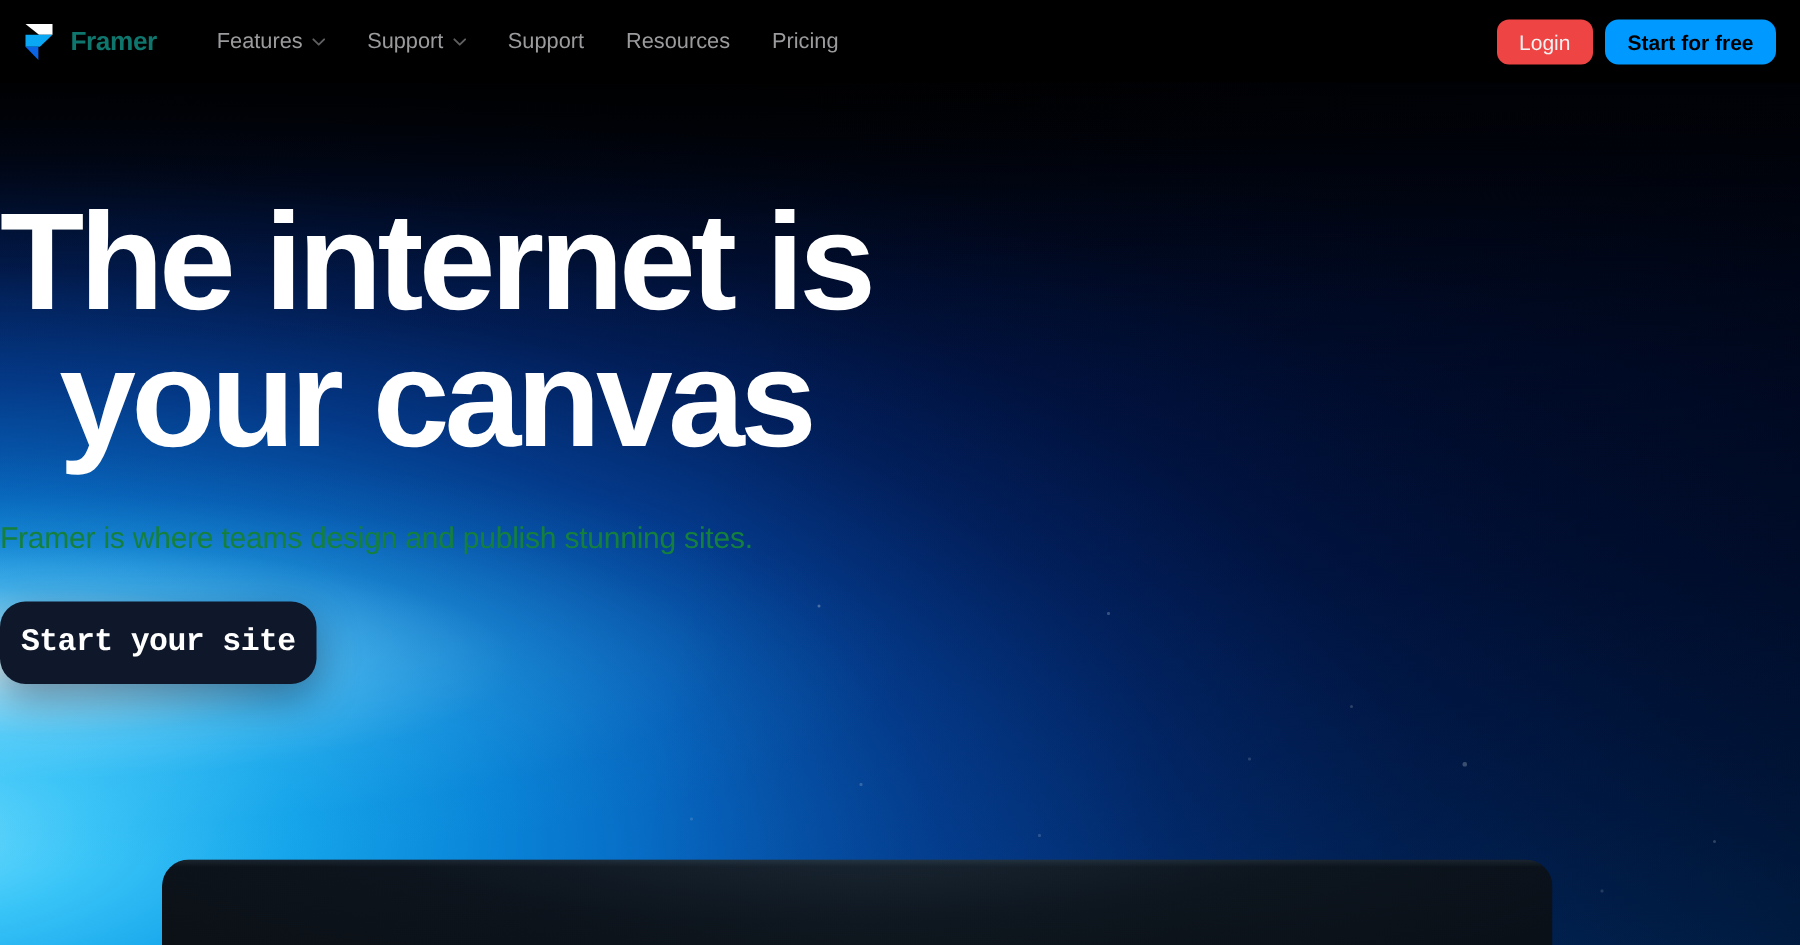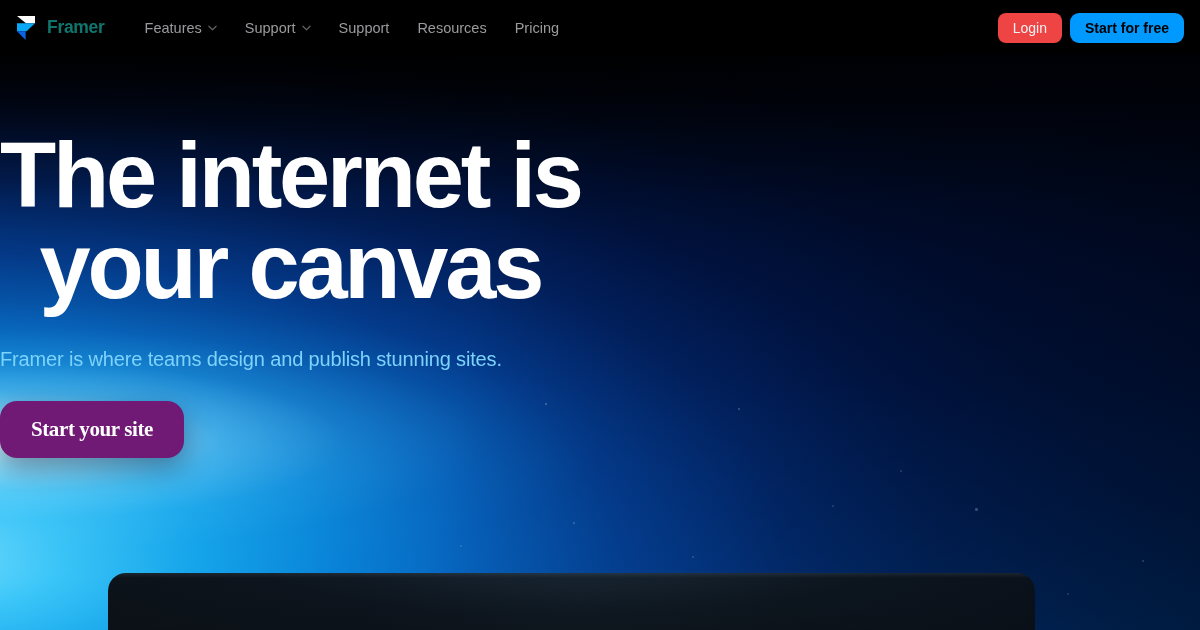--- a/index.html
+++ b/index.html
@@ -123,39 +123,39 @@
     font-weight:700;
     line-height:0.99;
     letter-spacing:-3.2px;
     text-align:center;
     max-width:960px;
   }
   .headline .l2 { display:block; }
 
   .subtitle {
     margin-top:36px;
-    color:#7dd3fc;
+    color:#15803d;
     font-size:20px;
     font-weight:400;
     letter-spacing:-0.15px;
     text-align:center;
   }
 
   .cta {
     margin-top:30px;
-    background:#701a75;
+    background:#0f172a;
     color:#ffffff;
     font-size:21px;
     font-weight:700;
     letter-spacing:-0.4px;
-    padding:16px 31px;
+    padding:16px 14px;
     border-radius:17px;
     border:none;
     cursor:pointer;
-    font-family:Liberation Serif, serif;
+    font-family:Liberation Mono, monospace;
     box-shadow:0 10px 28px rgba(0,10,35,0.42);
   }
 
   
   .product-panel {
     position:absolute;
     left:108px; top:573px; width:927px; height:120px;
     border-radius:18px 18px 0 0;
     background:
       linear-gradient(180deg, rgba(40,52,62,0.55) 0px, rgba(12,16,22,0.25) 5px, rgba(0,0,0,0) 14px),

